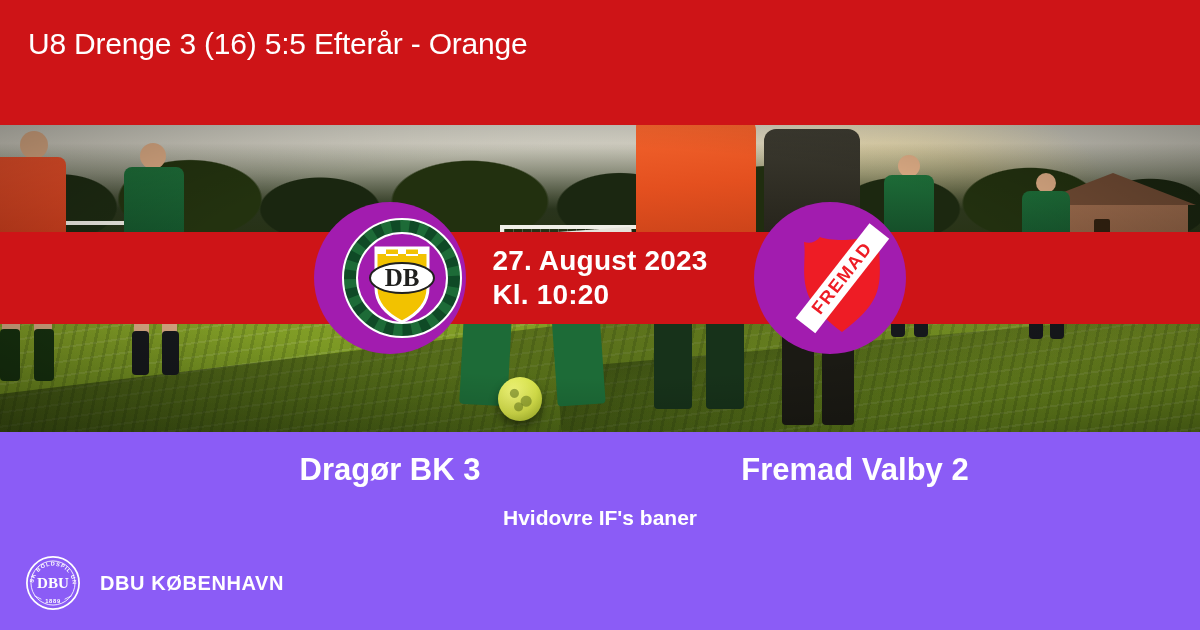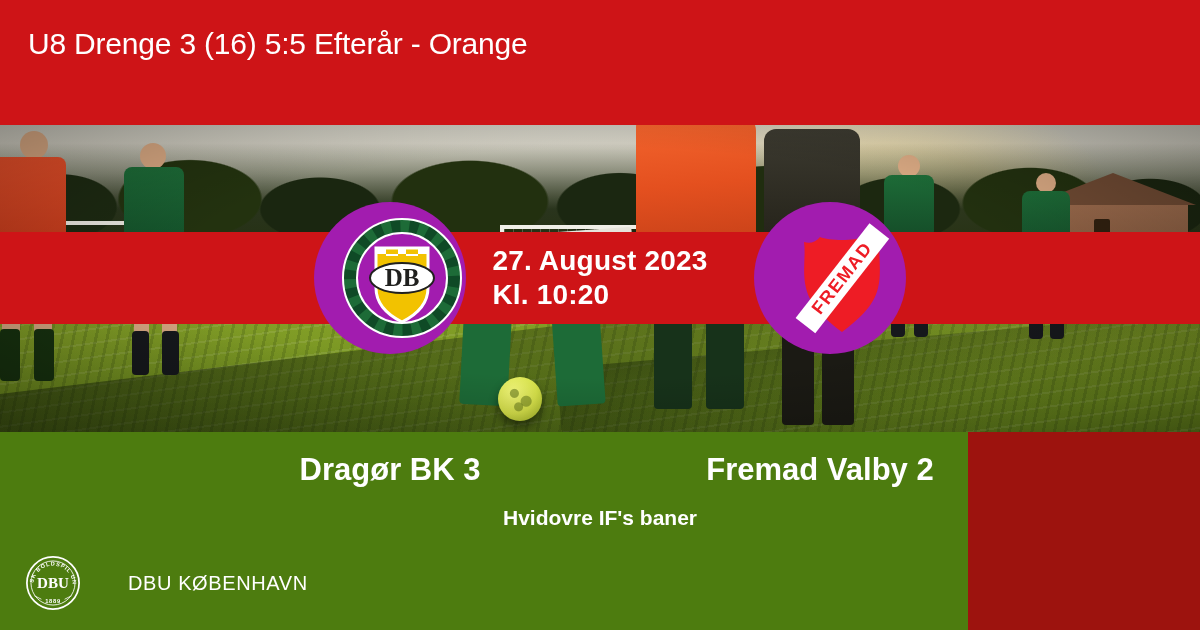--- a/index.html
+++ b/index.html
@@ -175,44 +175,44 @@
     border-radius: 50%; background: #a21caf;
     display: flex; align-items: center; justify-content: flex-end;
     z-index: 6;
   }
   .crest-home { left: 314px; }
   .crest-away { left: 754px; }
 
   
   .footer {
     position: absolute; left: 0; top: 432px;
-    width: 968px; height: 198px;
-    background: #4d7c0f;
+    width: 1200px; height: 198px;
+    background: #8b5cf6;
   }
   .teams {
     position: absolute; left: 0; top: 16px; width: 1200px; height: 44px;
   }
   .team-name {
     position: absolute; top: 0;
     color: #ffffff; font-size: 31px; font-weight: bold;
     line-height: 44px; text-align: center; white-space: nowrap;
   }
   .team-home { left: 230px; width: 320px; }
-  .team-away { left: 660px; width: 320px; }
+  .team-away { left: 695px; width: 320px; }
   .venue {
     position: absolute; left: 0; top: 72px; width: 1200px;
     color: #ffffff; font-size: 21px; font-weight: bold;
     text-align: center; line-height: 28px;
   }
   .brandrow {
     position: absolute; left: 24px; top: 122px;
     display: flex; align-items: center; gap: 18px;
   }
   .dbu-name {
-    color: #ffffff; font-size: 20px; font-weight: normal; letter-spacing: .6px; margin-left: 28px;
+    color: #ffffff; font-size: 20px; font-weight: bold; letter-spacing: .6px;
   }
 </style>
 </head>
 <body>
 
 <div class="card">
 
   <div class="header">
     <div class="headline">U8 Drenge 3 (16) 5:5 Efterår - Orange</div>
   </div>

